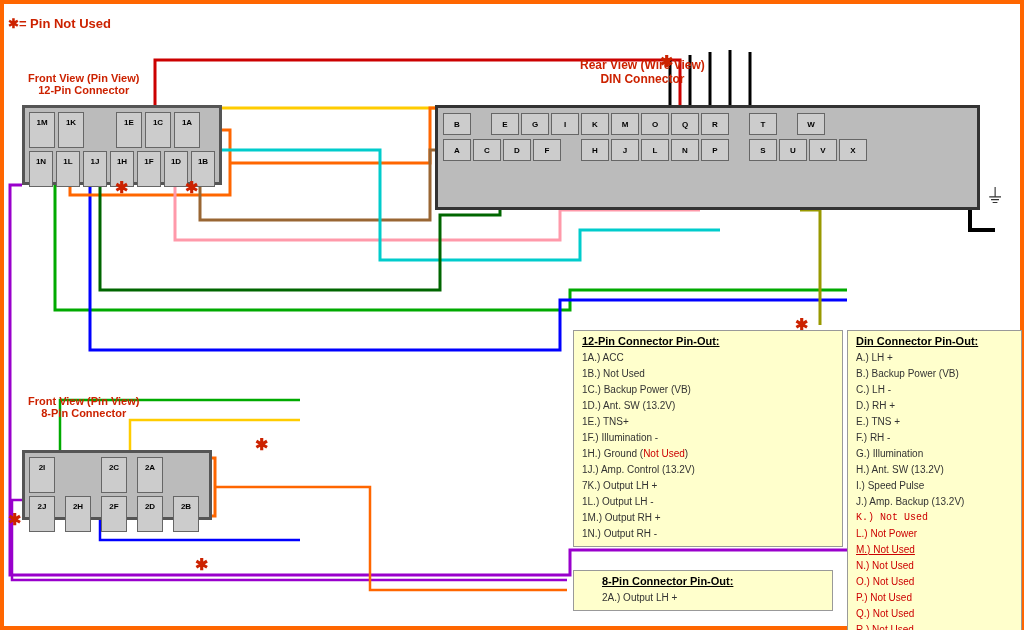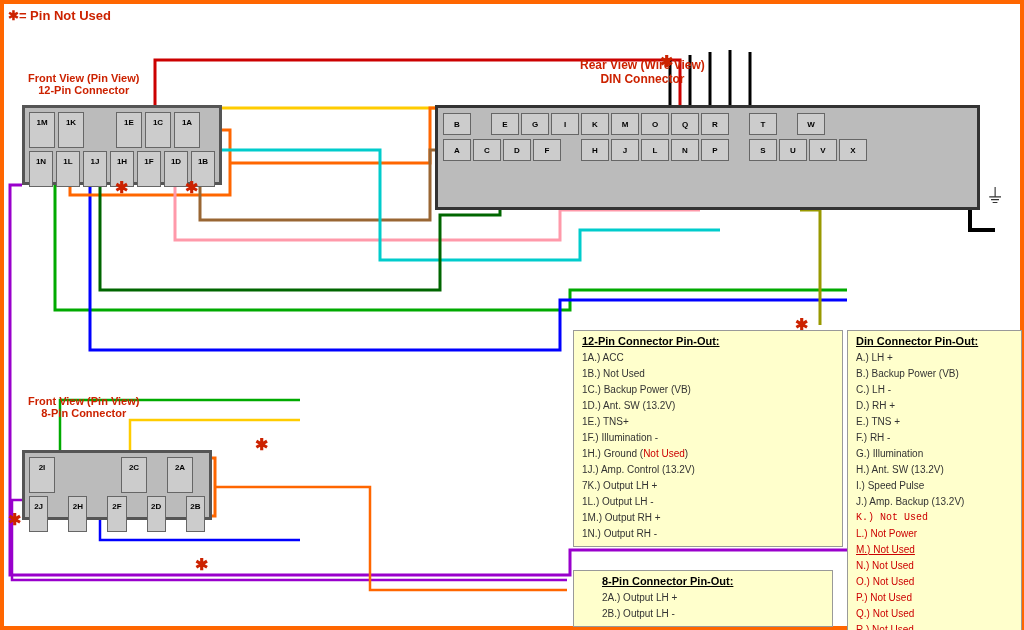--- a/index.html
+++ b/index.html
@@ -111,21 +111,21 @@
       background: #bbb;
     }
     .conn8-inner {
       display: flex;
       flex-direction: column;
       padding: 4px;
       gap: 3px;
     }
     .conn8-row {
       display: flex;
-      gap: 20px;
+      gap: 10px;
     }
 
     .pcell {
       font-size: 8px;
       font-weight: bold;
       text-align: center;
       background: #ccc;
       border: 1px solid #666;
       width: 26px;
       height: 36px;
@@ -170,21 +170,21 @@
       border: none;
     }
 
   </style>
 </head>
 <body>
 
 <div id="main-canvas">
   <div id="inner-bg"></div>
 
-  <div class="legend" style="position:absolute;top:8px;left:8px;z-index:10;">
+  <div class="legend" style="position:absolute;top:16px;left:8px;z-index:10;">
     <span>✱= Pin Not Used</span>
   </div>
 
   <div class="connector-label" style="position:absolute;top:72px;left:28px;z-index:10;font-size:11px;color:#cc2200;font-weight:bold;">
     <div>Front View (Pin View)</div>
     <div>12-Pin Connector</div>
   </div>
 
   <div class="conn12-box" style="z-index:5;">
     <div class="conn12-inner">
@@ -297,21 +297,20 @@
     <p>1J.)  Amp. Control (13.2V)</p>
     <p>7K.)  Output LH +</p>
     <p>1L.)  Output LH -</p>
     <p>1M.)  Output RH +</p>
     <p>1N.)  Output RH -</p>
   </div>
 
   <div class="info-box" style="position:absolute;top:570px;left:573px;width:260px;z-index:10;padding-left:28px;">
     <h4>8-Pin Connector Pin-Out:</h4>
     <p>2A.)  Output LH +</p>
-    <p>2B.)  Output LH -</p>
   </div>
 
   <div class="info-box" style="position:absolute;top:330px;left:847px;width:175px;z-index:10;">
     <h4>Din Connector Pin-Out:</h4>
     <p>A.)  LH +</p>
     <p>B.)  Backup Power (VB)</p>
     <p>C.)  LH -</p>
     <p>D.)  RH +</p>
     <p>E.)  TNS +</p>
     <p>F.)  RH -</p>

